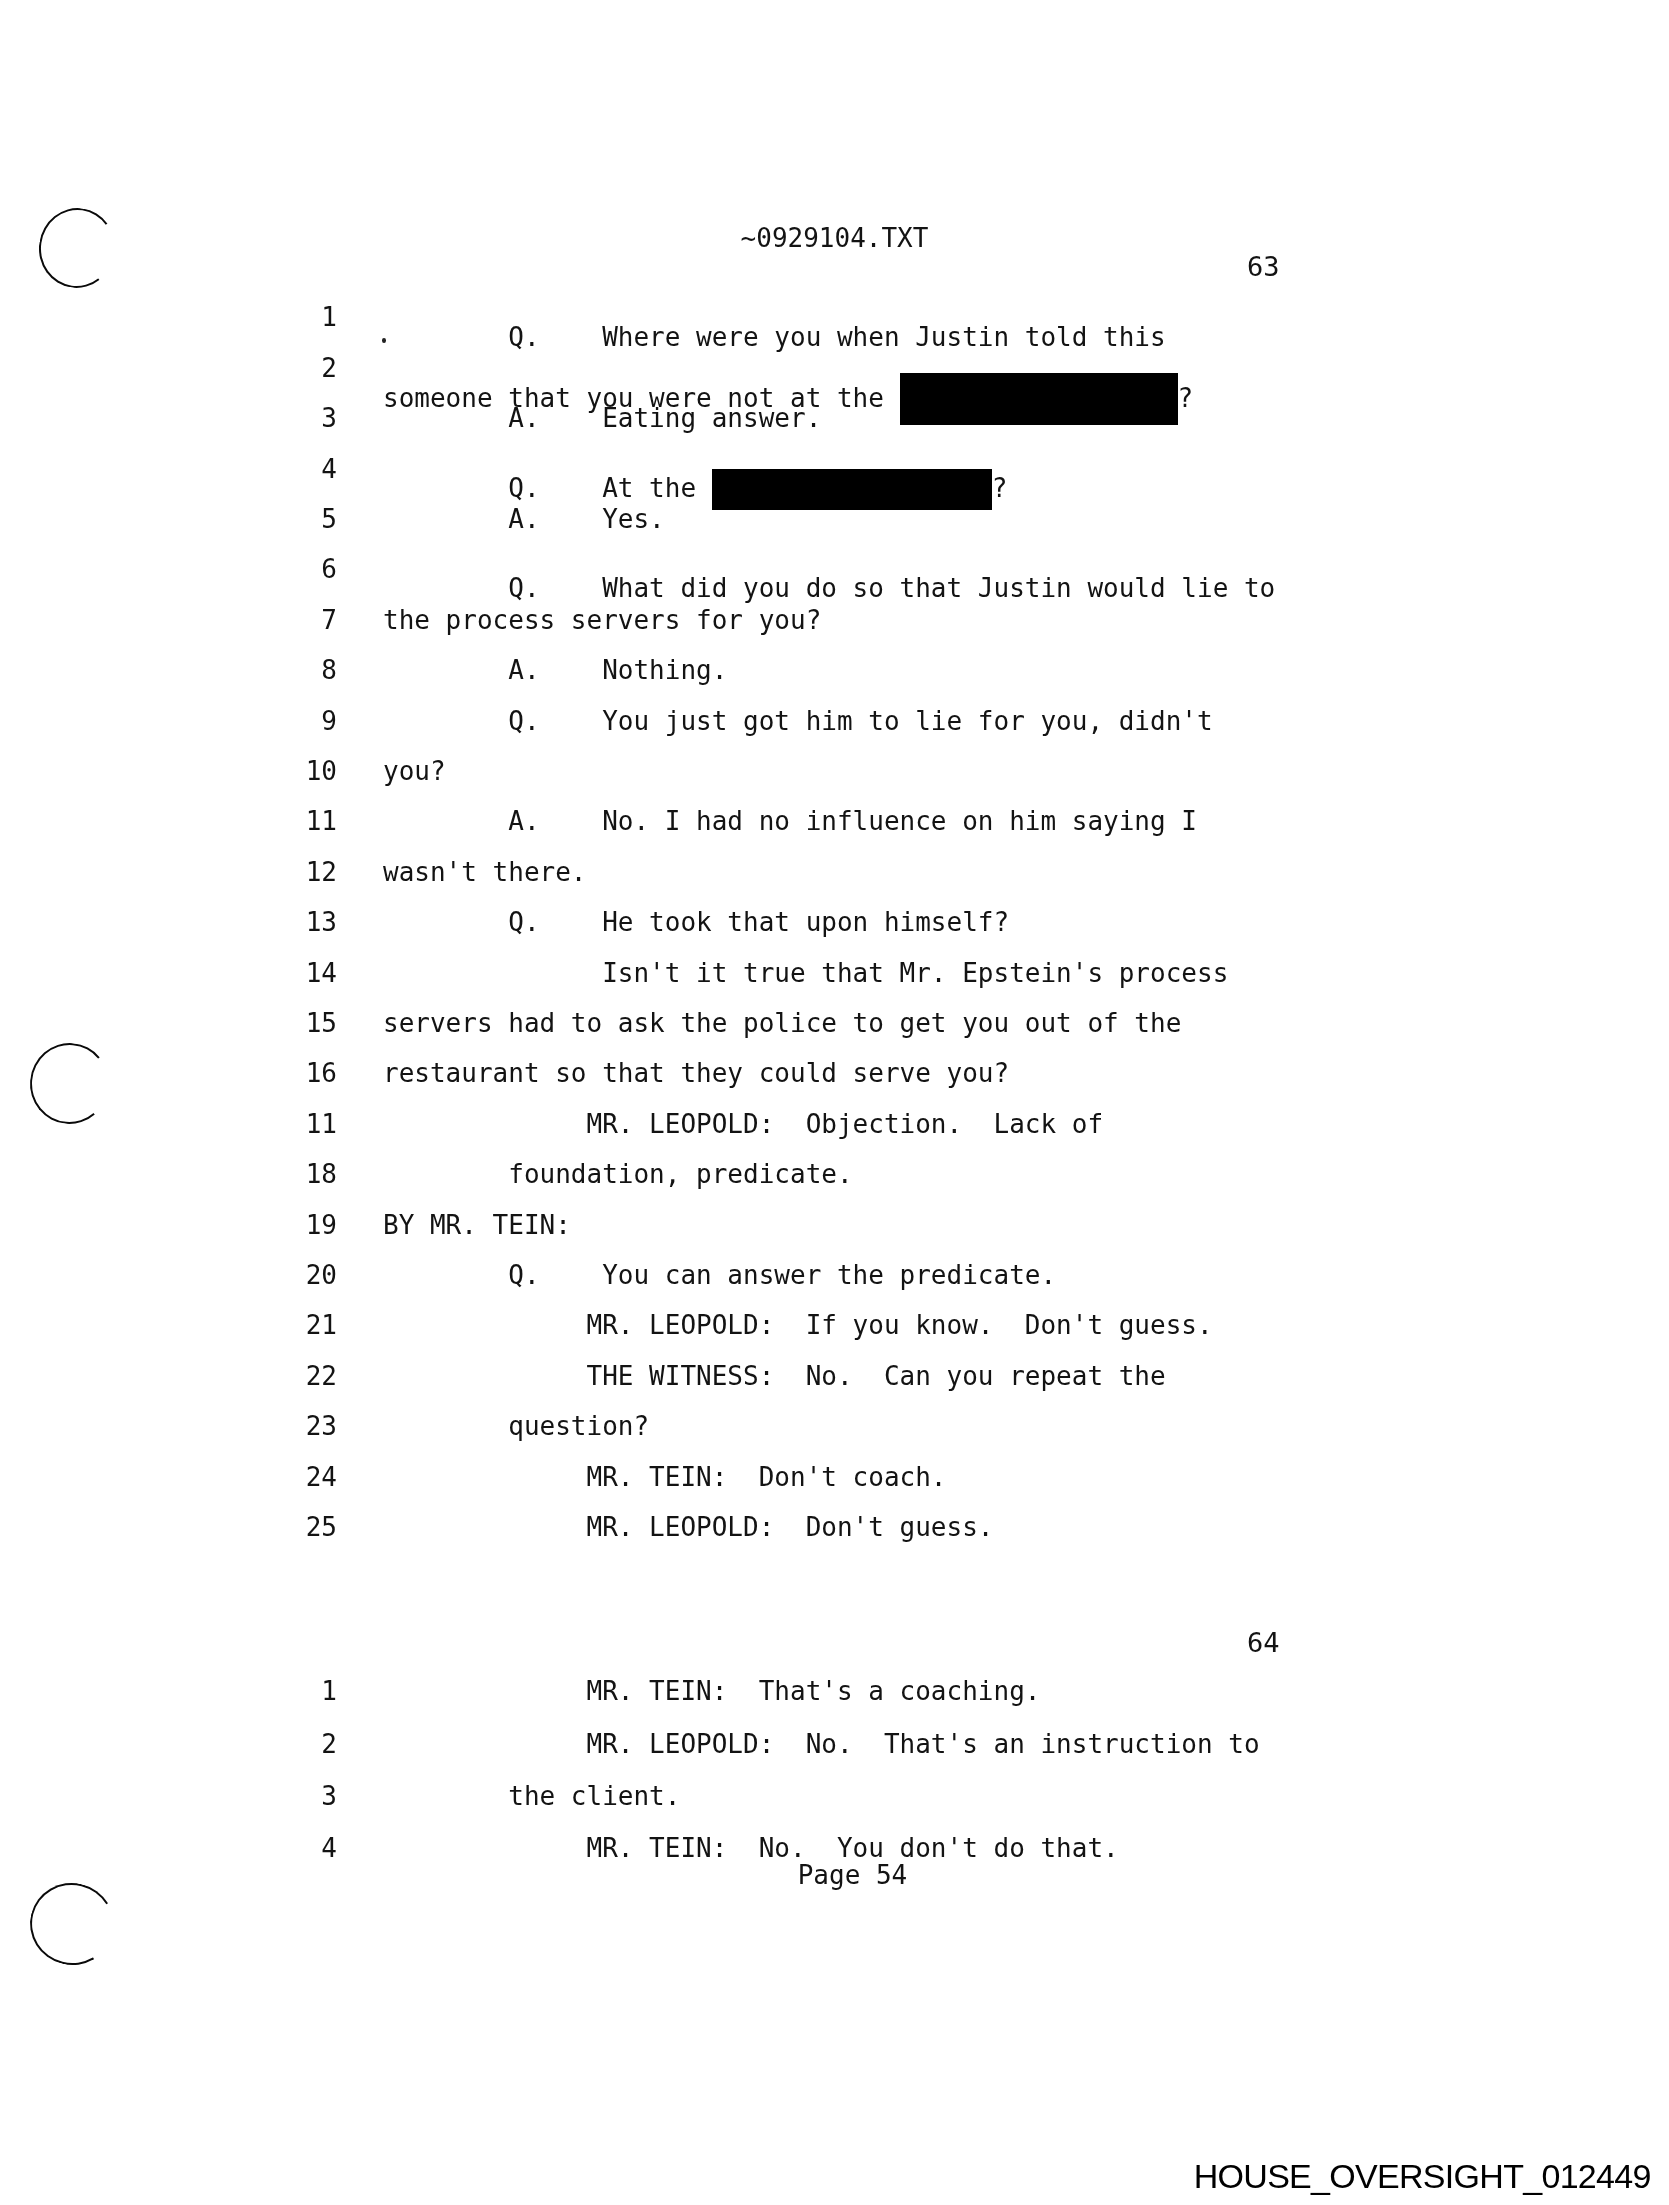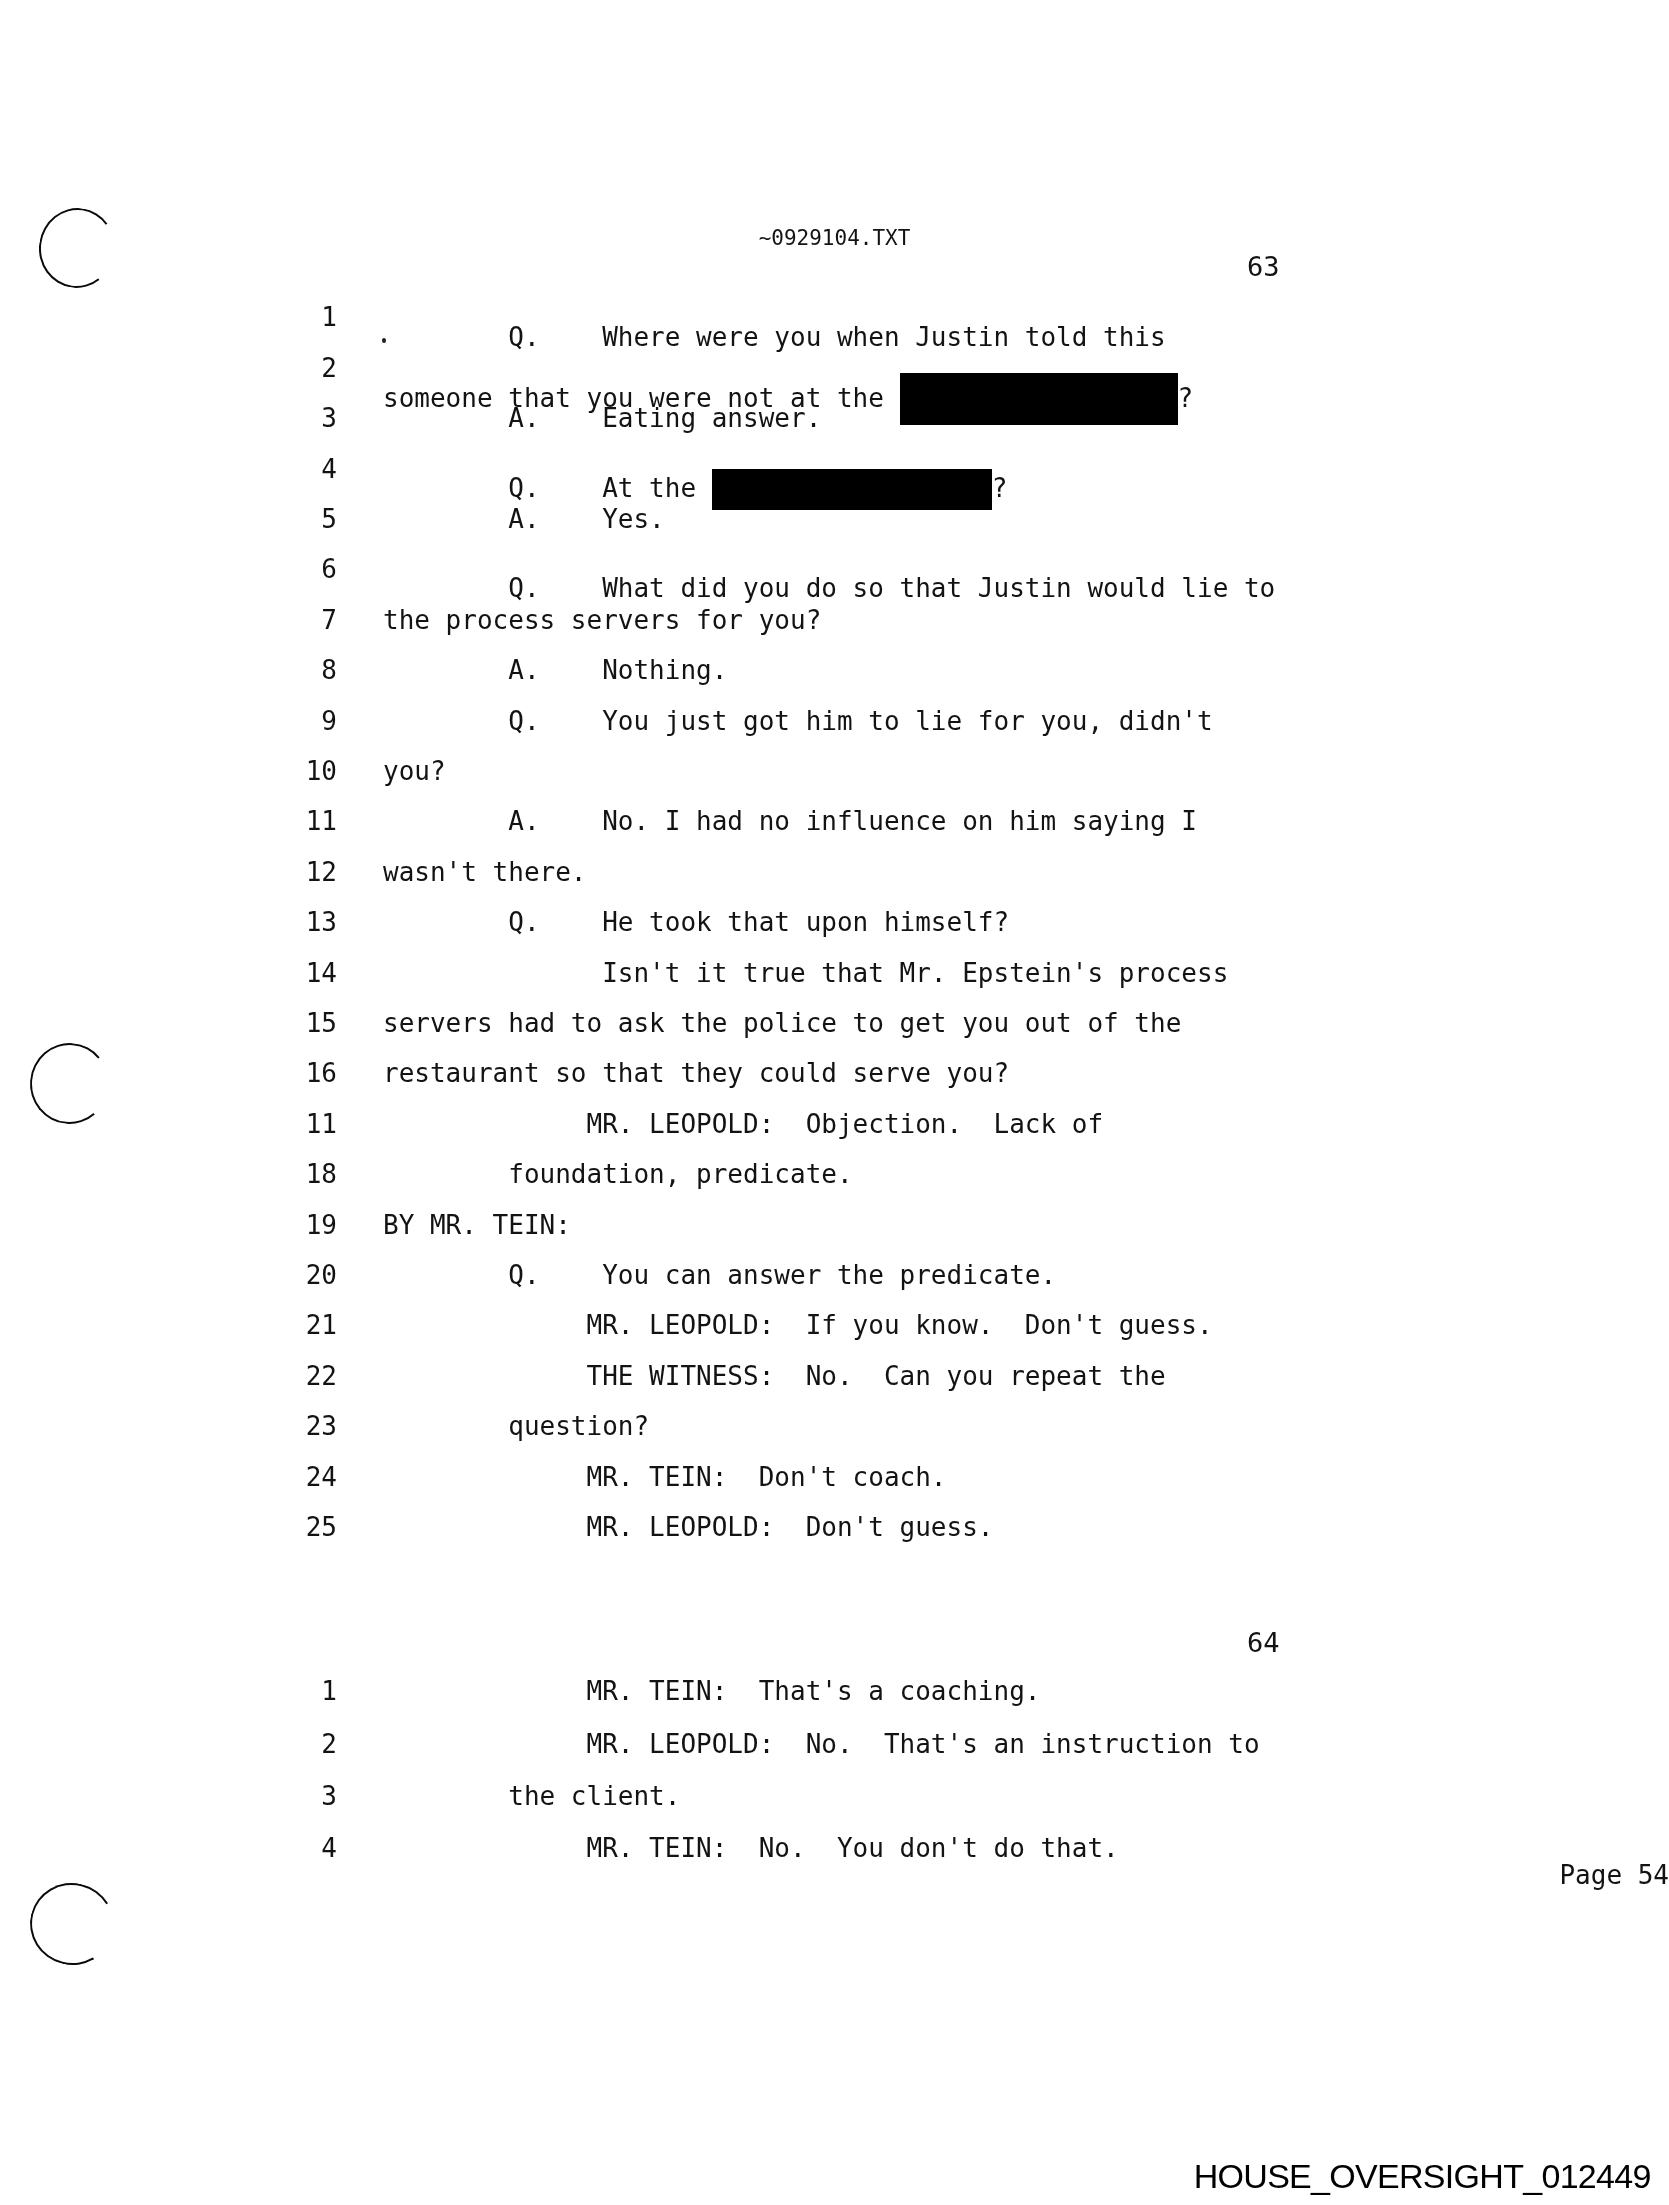--- a/index.html
+++ b/index.html
@@ -11,21 +11,21 @@
     background: #ffffff;
     overflow: hidden;
     color: #131313;
     font-family: "DejaVu Sans Mono", "Liberation Mono", monospace;
   }
   .hdr {
     position: absolute;
     left: 0; top: 225px;
     width: 100%;
     text-align: center;
-    font-size: 21px;
+    font-size: 26px;
     line-height: 26px;
   }
   .pageno {
     position: absolute;
     font-size: 27px;
     line-height: 26px;
   }
   .lnum {
     position: absolute;
     left: 262px;
@@ -43,21 +43,21 @@
   }
   .redact {
     display: inline-block;
     position: relative;
     background: #000000;
   }
   .footer {
     position: absolute;
     left: 0; top: 1862px;
     width: 100%;
-    text-align: right;
+    text-align: center;
     font-size: 26px;
     line-height: 26px;
     padding-left: 36px;
   }
   .bates {
     position: absolute;
     right: 18.3px; top: 2161px;
     font-family: "Liberation Sans", sans-serif;
     font-size: 34px;
     line-height: 31px;

